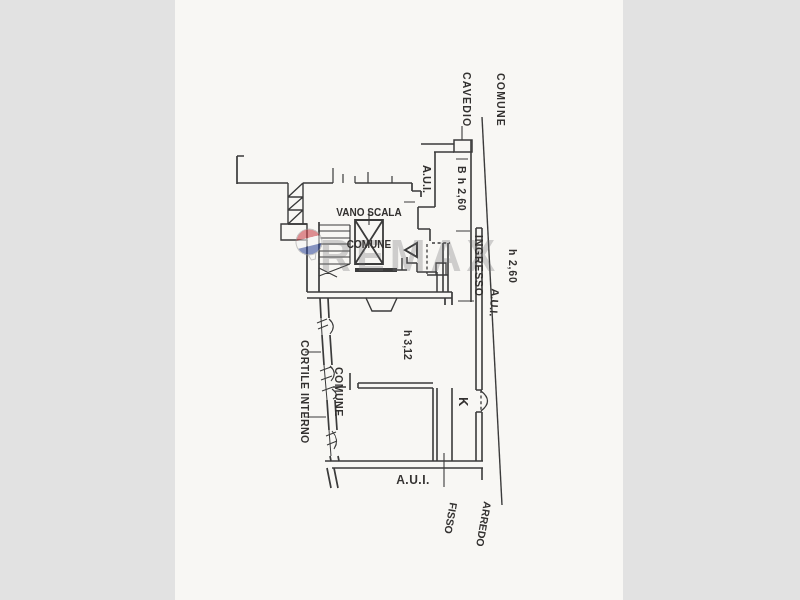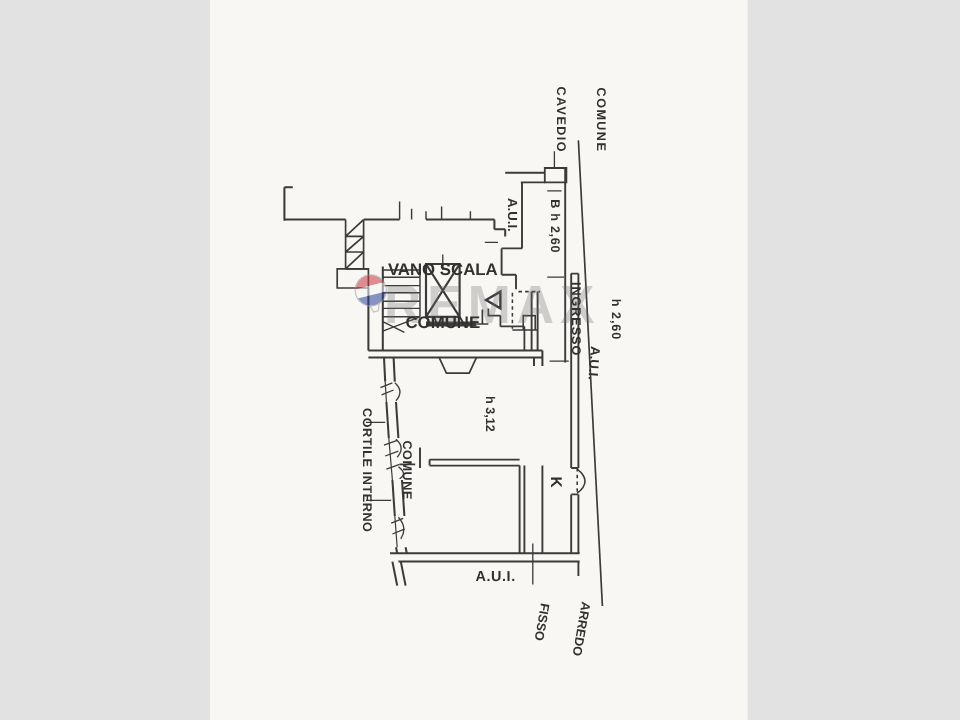--- a/index.html
+++ b/index.html
@@ -124,21 +124,21 @@
 
     <div class="lbl v" style="left:264px;top:69px;height:62px;font-size:10.5px;letter-spacing:1.2px;">
       <div>CAVEDIO</div>
       <div>COMUNE</div>
     </div>
 
     <div class="lbl v" style="left:245px;top:159px;height:40px;font-size:11px;">A.U.I.</div>
 
     <div class="lbl v" style="left:281px;top:160px;height:58px;font-size:10.5px;letter-spacing:0.6px;">B h 2,60</div>
 
-    <div class="lbl horiz" style="left:148px;top:187px;width:92px;font-size:14px;">
+    <div class="lbl horiz" style="left:148px;top:187px;width:92px;font-size:10px;">
       <div>VANO SCALA</div>
       <div>COMUNE</div>
     </div>
 
     <div class="lbl v" style="left:276px;top:234px;height:64px;font-size:10.5px;letter-spacing:0.8px;">
       <div>INGRESSO</div>
       <div>h 2,60</div>
     </div>
 
     <div class="lbl v" style="left:314px;top:285px;height:34px;font-size:11px;transform:rotate(4deg);transform-origin:top left;">A.U.I.</div>

